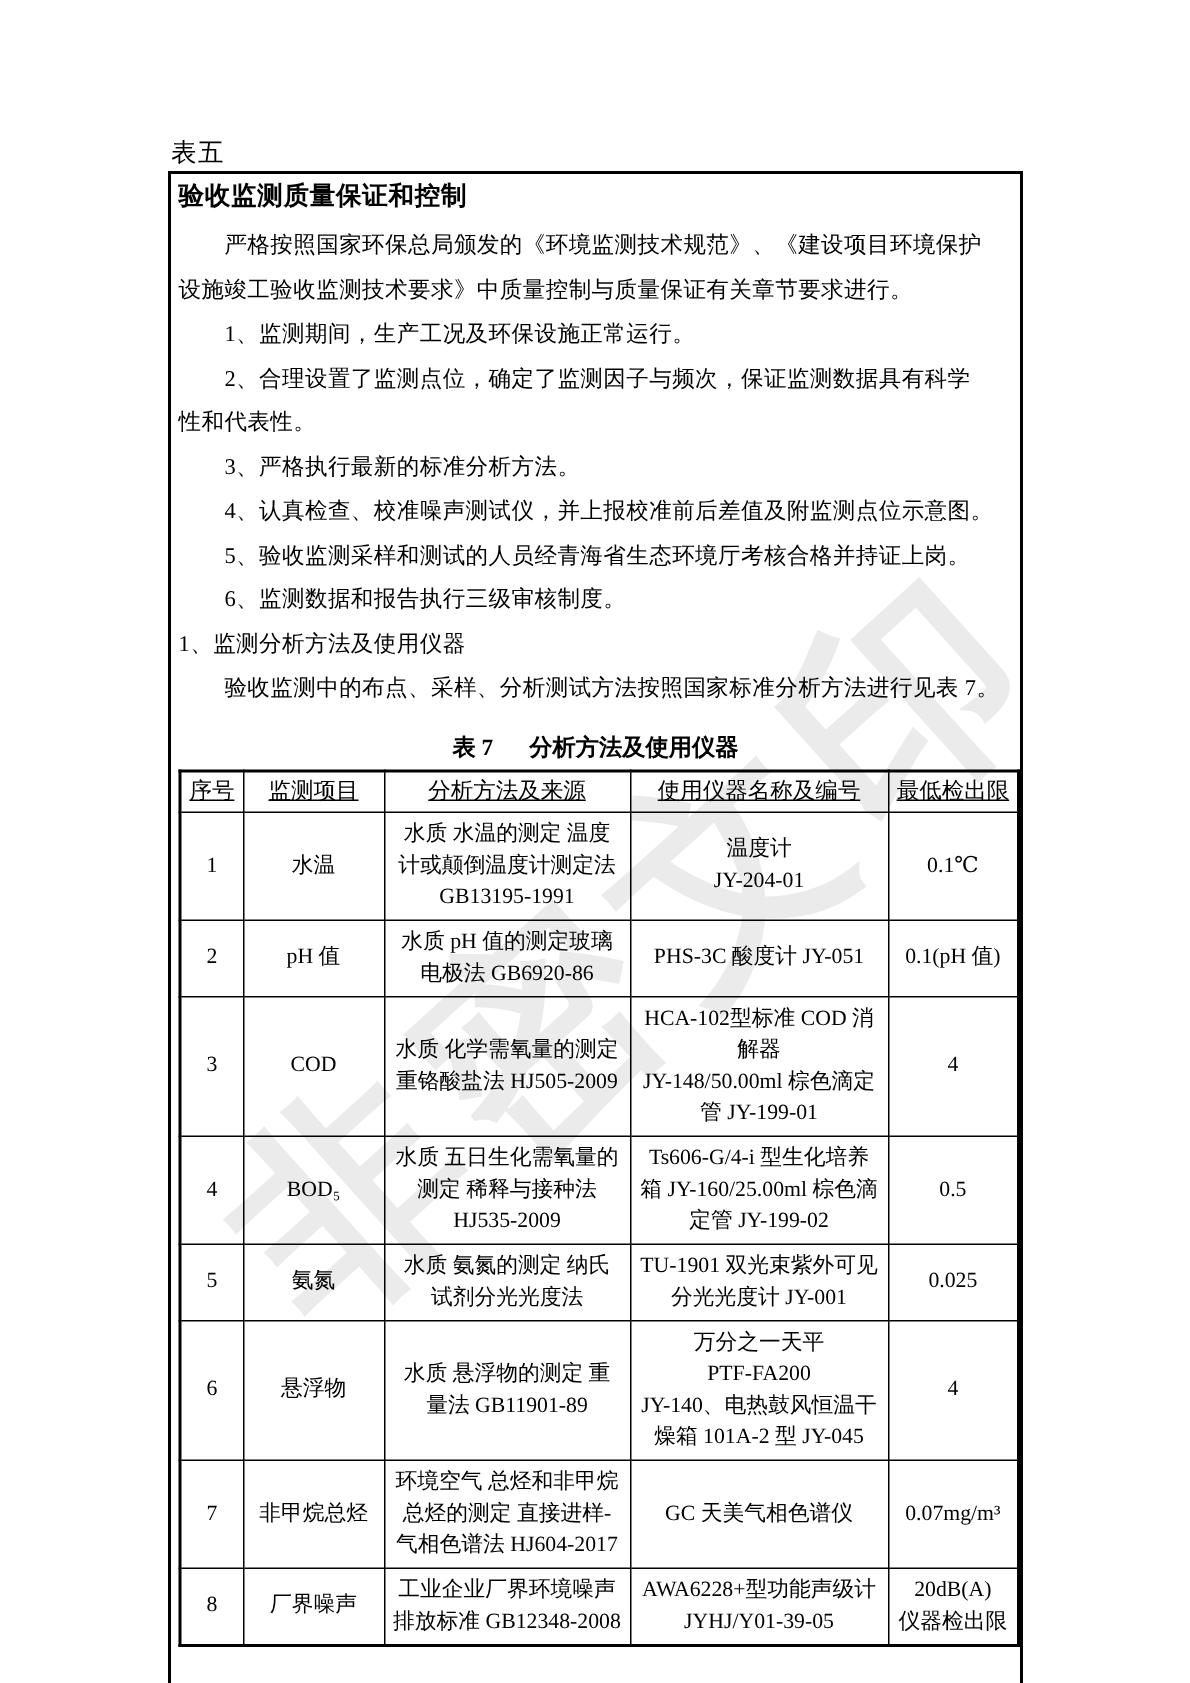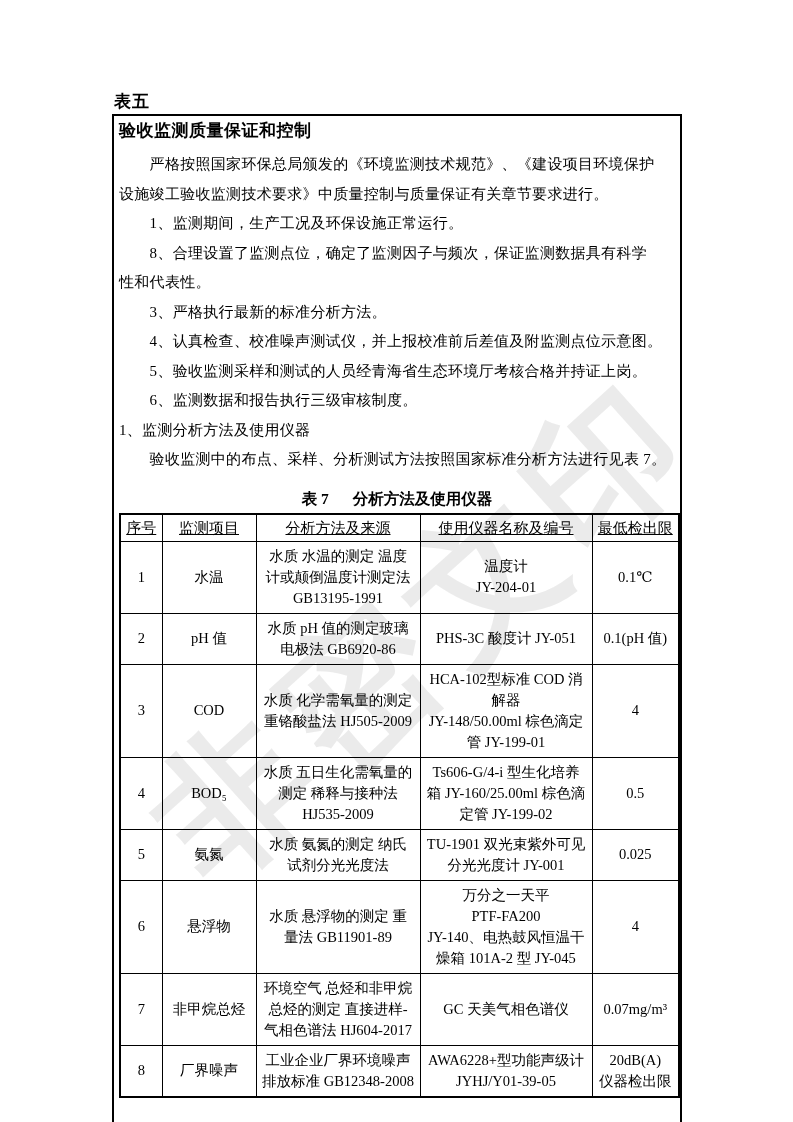--- a/index.html
+++ b/index.html
@@ -29,21 +29,21 @@
   .wm3 { left: 530px; top: 370px; }
 
   
   .doc { position: absolute; inset: 0; z-index: 1; }
 
   .tbl5-label {
     position: absolute;
     left: 114px;
     top: 90px;
     font-size: 17px;
-    font-weight: bold;
+    font-weight: normal;
     letter-spacing: 1px;
   }
   .content-box {
     position: absolute;
     left: 112px;
     top: 114px;
     width: 570px;
     height: 1020px;
     border: 2px solid #000;
     padding: 2px 5px 0 5px;
@@ -115,21 +115,21 @@
     <div class="tbl5-label">表五</div>
 
     <div class="content-box">
 
       <div class="box-heading">验收监测质量保证和控制</div>
 
       <div class="paragraphs">
         <div class="para">　　严格按照国家环保总局颁发的《环境监测技术规范》、《建设项目环境保护
 设施竣工验收监测技术要求》中质量控制与质量保证有关章节要求进行。</div>
         <div class="para">　　1、监测期间，生产工况及环保设施正常运行。</div>
-        <div class="para">　　8、合理设置了监测点位，确定了监测因子与频次，保证监测数据具有科学
+        <div class="para">　　2、合理设置了监测点位，确定了监测因子与频次，保证监测数据具有科学
 性和代表性。</div>
         <div class="para">　　3、严格执行最新的标准分析方法。</div>
         <div class="para">　　4、认真检查、校准噪声测试仪，并上报校准前后差值及附监测点位示意图。</div>
         <div class="para">　　5、验收监测采样和测试的人员经青海省生态环境厅考核合格并持证上岗。</div>
         <div class="para">　　6、监测数据和报告执行三级审核制度。</div>
         <div class="para">1、监测分析方法及使用仪器</div>
         <div class="para">　　验收监测中的布点、采样、分析测试方法按照国家标准分析方法进行见表 7。</div>
       </div>
 
       <div class="t7-caption">

